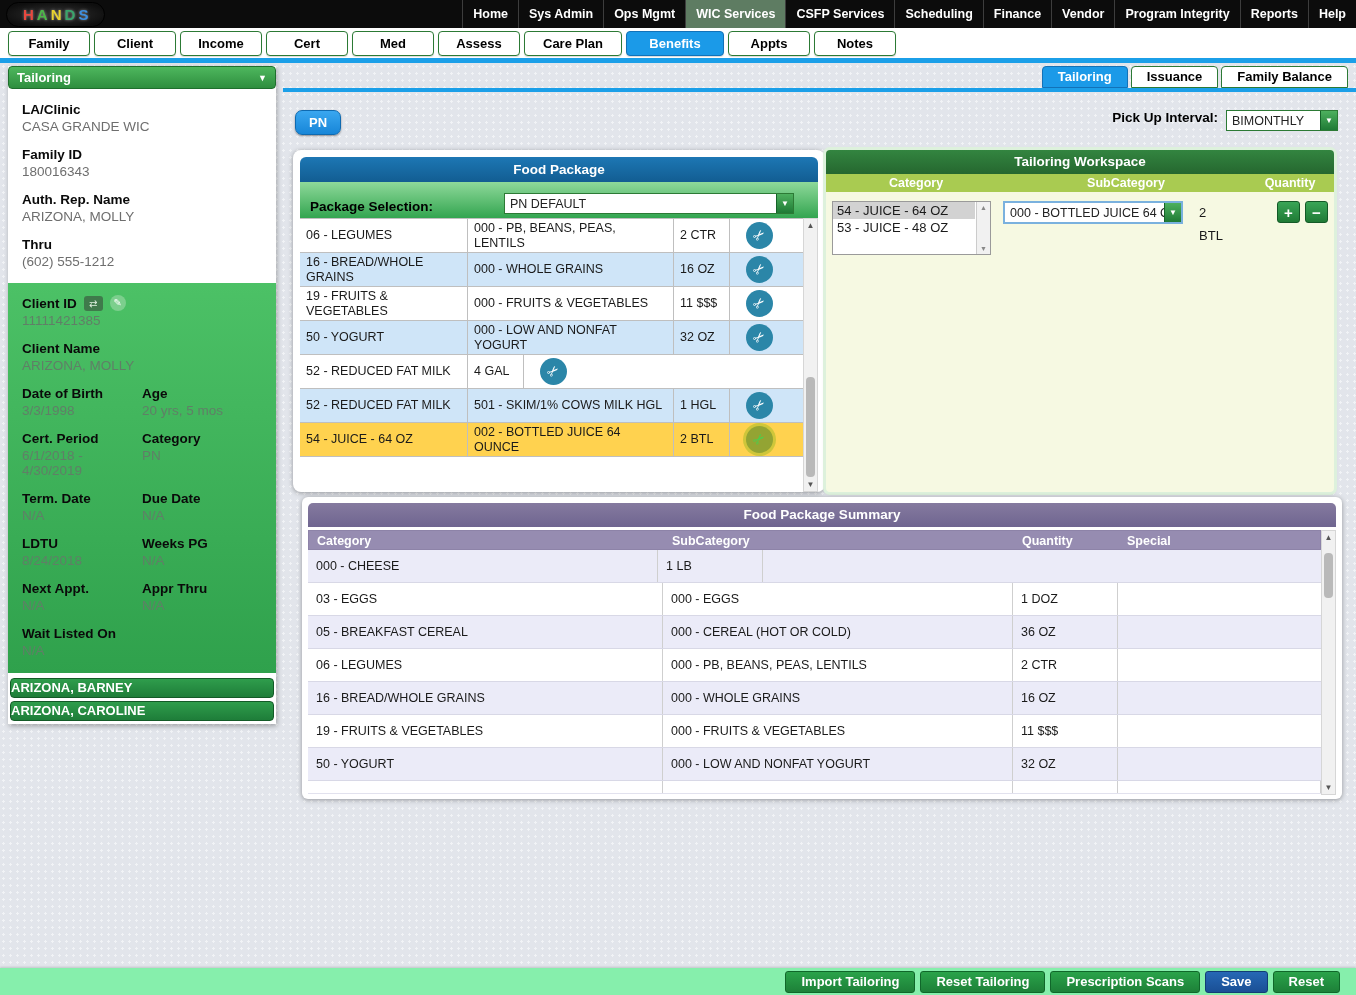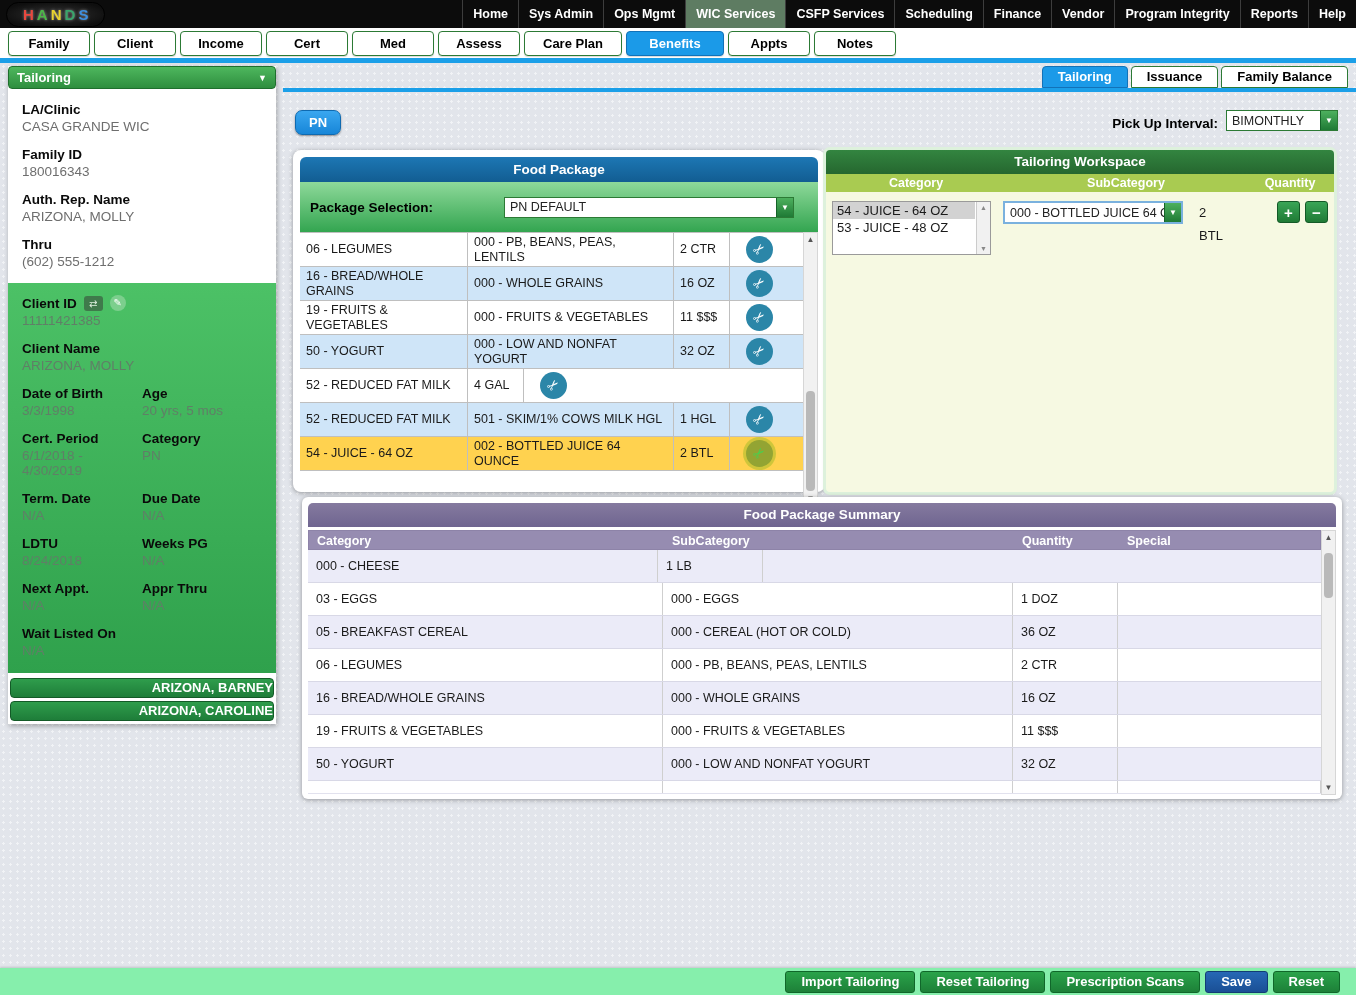--- a/index.html
+++ b/index.html
@@ -32,38 +32,38 @@
   .lbl{font-weight:bold;font-size:13.5px;color:#0a0a0a}
   .val{font-size:13.5px;color:#6e6e6e;margin-top:2px}
   .side-client{background:linear-gradient(#4cc166,#2fa14c);padding:12px 14px 2px}
   .side-client .val{color:#607f67}
   .lbl-row{display:flex;align-items:center;gap:7px}
   .mini-ic{width:19px;height:15px;border-radius:3px;background:#3f7a4b;color:#dff0df;font-size:10px;line-height:15px;text-align:center;cursor:pointer}
   .mini-ic.round{width:16px;height:16px;border-radius:50%;background:#7ccf8d;color:#fff}
   .pair{display:flex;margin-bottom:13px}
   .pair>div{width:50%}
   .fam-wrap{padding:2px 2px 3px}
-  .fam-btn{margin-top:3px;height:20px;background:linear-gradient(#2f9d4c,#1e7d39);border:1px solid #135a27;border-radius:4px;color:#fff;font-weight:bold;font-size:13px;text-align:right;line-height:18px;cursor:pointer}
+  .fam-btn{margin-top:3px;height:20px;background:linear-gradient(#2f9d4c,#1e7d39);border:1px solid #135a27;border-radius:4px;color:#fff;font-weight:bold;font-size:13px;text-align:left;line-height:18px;cursor:pointer}
   
   .subtabs{position:absolute;top:66px;right:8px;display:flex;gap:3px;height:22px;z-index:3}
   .subtab{border:1px solid #2c7a35;border-radius:4px 4px 0 0;background:#fff;font-weight:bold;font-size:13px;padding:2px 15px;cursor:pointer;white-space:nowrap}
   .subtab.active{background:#1b9ae8;color:#fff;border-color:#1272b8}
   .subtab-line{position:absolute;left:283px;top:88px;width:1073px;height:4px;background:#1b9fe8}
   
   .pn-tab{position:absolute;left:295px;top:110px;width:46px;height:25px;background:linear-gradient(#3aa7f0,#1786d8);border:1px solid #0f6ab0;border-radius:7px;color:#fff;font-weight:bold;font-size:13px;text-align:center;line-height:23px;box-shadow:0 1px 2px rgba(0,0,0,.4);cursor:pointer}
-  .pickup{position:absolute;top:110px;right:18px;display:flex;align-items:flex-end;gap:8px}
+  .pickup{position:absolute;top:110px;right:18px;display:flex;align-items:flex-start;gap:8px}
   .pickup-label{font-weight:bold;font-size:13.5px}
   .dropdown{background:#fff;border:1px solid #2c7a35;height:21px;display:flex;align-items:center;font-size:12.5px;cursor:pointer}
   .dd-text{padding:0 5px;flex:1;white-space:nowrap;overflow:hidden;color:#222}
   .dd-btn{width:17px;height:100%;background:linear-gradient(#4db05e,#1f7a35);color:#fff;font-size:8px;display:flex;align-items:center;justify-content:center;border-left:1px solid #156328;flex:none}
   .pickup .dropdown{width:112px}
   
   .fp-panel{position:absolute;left:293px;top:150px;width:532px;height:342px;background:#fff;border-radius:8px;box-shadow:0 1px 5px rgba(0,0,0,.35);padding:7px}
   .fp-header{height:25px;background:linear-gradient(#1d77b4,#125d92);border-radius:6px 6px 0 0;color:#fff;font-weight:bold;font-size:13.5px;text-align:center;line-height:25px}
-  .fp-select-row{height:50px;background:linear-gradient(#8ed99a,#33a550);display:flex;align-items:center;padding:4px 10px}
+  .fp-select-row{height:36px;background:linear-gradient(#8ed99a,#33a550);display:flex;align-items:flex-end;padding:4px 10px}
   .fp-sel-label{font-weight:bold;font-size:13.5px}
   .fp-select-row .dropdown{width:290px;margin-left:auto;margin-right:14px}
   .fp-table-wrap{display:flex;height:274px}
   .fp-table{flex:1;border-top:1px solid #bfbfbf}
   .fp-row{display:flex;border-bottom:1px solid #bfbfbf;background:#fff;min-height:34px;cursor:pointer}
   .fp-row.alt{background:#cfe5f8}
   .fp-row.sel{background:#ffd24f}
   .fp-row .c{padding:2px 6px;font-size:12.5px;display:flex;align-items:center;border-right:1px solid #bfbfbf;color:#1a1a1a;line-height:1.15}
   .c.cat{width:168px}
   .c.sub{width:206px}

